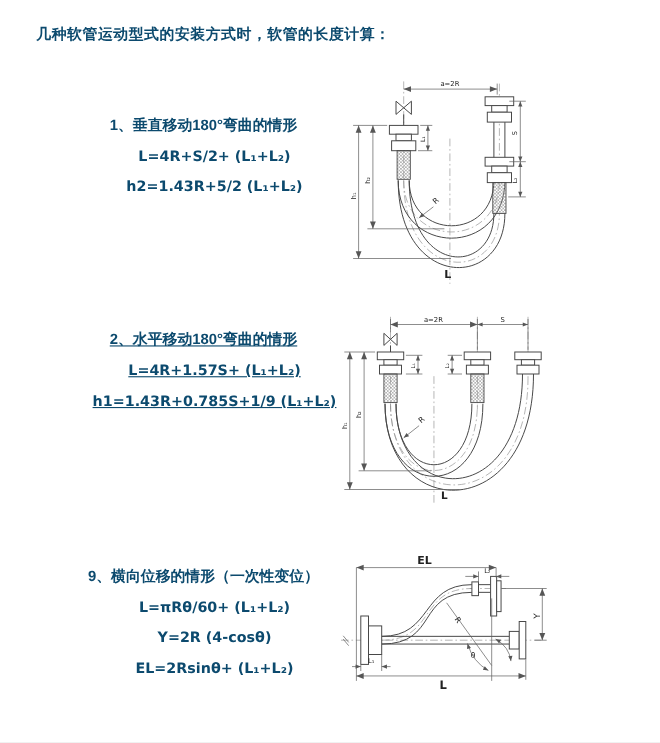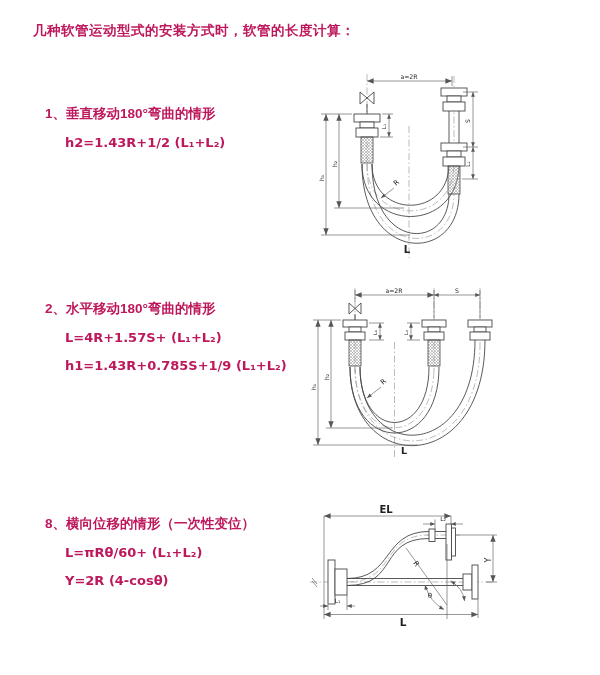--- a/index.html
+++ b/index.html
@@ -1,24 +1,24 @@
 <!DOCTYPE html>
 <html lang="zh"><head>
 <meta charset="utf-8">
 <style>
   html,body{margin:0;padding:0;background:#e8e8e8;}
   .page{
     position:relative;width:600px;height:675px;background:#ffffff;
-    font-family:"Liberation Sans","DejaVu Sans",sans-serif;color:#be185d;overflow:hidden;
+    font-family:"Liberation Sans","DejaVu Sans",sans-serif;color:#0c4a6e;overflow:hidden;
   }
   .doc-title{
     position:absolute;left:33px;top:22px;font-size:13.5px;font-weight:bold;
     letter-spacing:0.5px;white-space:nowrap;
   }
-  .section{position:absolute;left:45px;width:280px;}
+  .section{position:absolute;left:45px;width:280px;text-align:center;}
   .sec-heading{font-size:13.5px;font-weight:bold;white-space:nowrap;line-height:16px;}
   .formula{
     font-family:"DejaVu Sans",sans-serif;font-size:13px;font-weight:bold;
     margin:13px 0 0 20px;line-height:15px;white-space:nowrap;
   }
   .diagram{position:absolute;}
   
   .hl{stroke:#474747;stroke-width:0.9;fill:none}                 
   .cl{stroke:#8f8f8f;stroke-width:0.6;fill:none;stroke-dasharray:7 2.5 1.5 2.5} 
   .dl{stroke:#5f5f5f;stroke-width:0.65;fill:none}                
@@ -29,21 +29,22 @@
 </style>
 </head>
 <body>
 
 <div class="page">
 
   <div class="doc-title">几种软管运动型式的安装方式时，软管的长度计算：</div>
 
   <div class="section" style="top:106px;">
     <div class="sec-heading">1、垂直移动180°弯曲的情形</div>
-    <div class="formula">h2=1.43R+1/2 (L₁+L₂)</div>
+    <div class="formula">L=4R+S/2+ (L₁+L₂)</div>
+    <div class="formula">h2=1.43R+5/2 (L₁+L₂)</div>
   </div>
 
   <svg class="diagram" style="left:312px;top:68px;" width="195" height="196" viewBox="0 0 195 196">
     <defs>
       <marker id="arr" viewBox="0 0 10 10" refX="9.5" refY="5" markerWidth="9" markerHeight="7" orient="auto-start-reverse" markerUnits="userSpaceOnUse">
         <path d="M0,1.2 L9.5,5 L0,8.8 Z" fill="#565656"></path>
       </marker>
       <marker id="arrs" viewBox="0 0 10 10" refX="9.5" refY="5" markerWidth="6" markerHeight="5" orient="auto-start-reverse" markerUnits="userSpaceOnUse">
         <path d="M0,1.2 L9.5,5 L0,8.8 Z" fill="#565656"></path>
       </marker>
@@ -124,21 +125,21 @@
       <path class="dl" d="M27,46 V140" marker-start="url(#arr)" marker-end="url(#arr)"></path>
       <text class="dt" x="24.5" y="96" font-size="6" text-anchor="middle" transform="rotate(-90 24.5 96)">h₂</text>
     </g>
     <g>
       <path class="dl" d="M82,120 L69,130" marker-end="url(#arrs)"></path>
       <text class="dt" x="84" y="118" font-size="7" transform="rotate(-42 84 118)">R</text>
     </g>
     <text class="dt" x="95" y="185" font-size="10" font-weight="bold" text-anchor="middle">L</text>
   </svg>
 
-  <div class="section" style="top:301px;">
+  <div class="section" style="top:301px;text-decoration:underline;">
     <div class="sec-heading">2、水平移动180°弯曲的情形</div>
     <div class="formula">L=4R+1.57S+ (L₁+L₂)</div>
     <div class="formula">h1=1.43R+0.785S+1/9 (L₁+L₂)</div>
   </div>
 
   <svg class="diagram" style="left:306px;top:282px;" width="292" height="182" viewBox="0 0 292 182">
 
     <g>
       <path class="cl" d="M49,6 V90"></path>
       <path class="cl" d="M128,6 V90"></path>
@@ -209,23 +210,24 @@
       <text class="dt" x="102" y="50.5" font-size="5" text-anchor="middle" transform="rotate(-90 102 50.5)">L₂</text>
     </g>
     <g>
       <path class="dl" d="M75,105 L61,116" marker-end="url(#arrs)"></path>
       <text class="dt" x="77" y="103" font-size="7" transform="rotate(-42 77 103)">R</text>
     </g>
     <text class="dt" x="98" y="172" font-size="9.5" font-weight="bold" text-anchor="middle">L</text>
   </svg>
 
   <div class="section" style="top:516px;">
-    <div class="sec-heading">8、横向位移的情形（一次性变位）</div>
+    <div class="sec-heading">9、横向位移的情形（一次性变位）</div>
     <div class="formula">L=πRθ/60+ (L₁+L₂)</div>
     <div class="formula">Y=2R (4-cosθ)</div>
+    <div class="formula">EL=2Rsinθ+ (L₁+L₂)</div>
   </div>
 
   <svg class="diagram" style="left:302px;top:502px;" width="297" height="150" viewBox="0 0 297 150">
 
     <g>
       <path class="cl" d="M8,80 H190"></path>
       <path class="cl" d="M125,33 H158"></path>
       <path class="cl" d="M45,80 C94.5,80 78,33 127,33"></path>
       <path class="dl" d="M10,76 L15,82 M10,79 L15,85"></path>
     </g>

